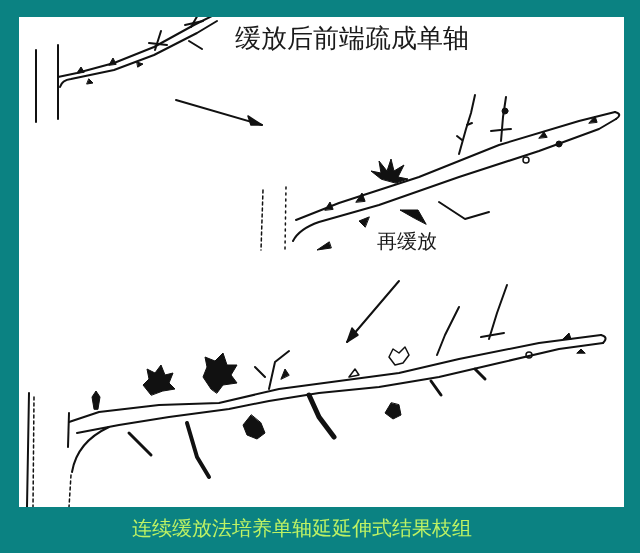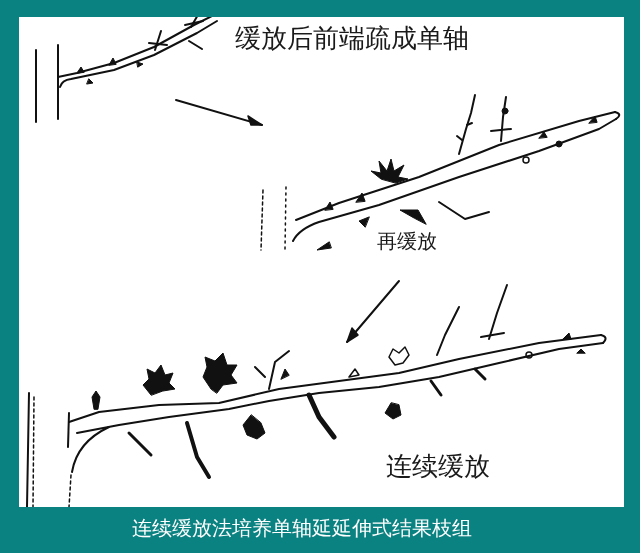--- a/index.html
+++ b/index.html
@@ -27,21 +27,21 @@
     line-height: 1;
   }
   .label-stage1 { left: 216px; top: 8px; font-size: 26px; }
   .label-stage2 { left: 358px; top: 214px; font-size: 20px; }
   .label-stage3 { left: 367px; top: 436px; font-size: 26px; }
   .caption {
     position: absolute;
     left: 0; top: 511px;
     width: 604px;
     text-align: center;
-    color: #ffffff;
+    color: #bef264;
     font-size: 20px;
     line-height: 34px;
     white-space: nowrap;
   }
 </style>
 </head>
 <body>
 
 <div class="panel">
   <svg width="605" height="490" viewBox="0 0 605 490" fill="none" stroke="#111" stroke-linecap="round" stroke-linejoin="round">
@@ -149,16 +149,15 @@
         <path d="M0 0 l-6 10 l8 6 l8 -4 l-2 -10 z" fill="#111" stroke-width="1"></path>
       </g>
       <path d="M412 364 L422 378" stroke-width="3"></path>
       <path d="M456 352 L466 362" stroke-width="3"></path>
       <circle cx="510" cy="338" r="3" fill="none" stroke-width="1.5"></circle>
     </g>
   </svg>
 
   <div class="label label-stage1">缓放后前端疏成单轴</div>
   <div class="label label-stage2">再缓放</div>
-  <div class="label label-stage3">连续缓放</div>
 </div>
 
 <div class="caption">连续缓放法培养单轴延延伸式结果枝组</div>
 
 </body></html>

